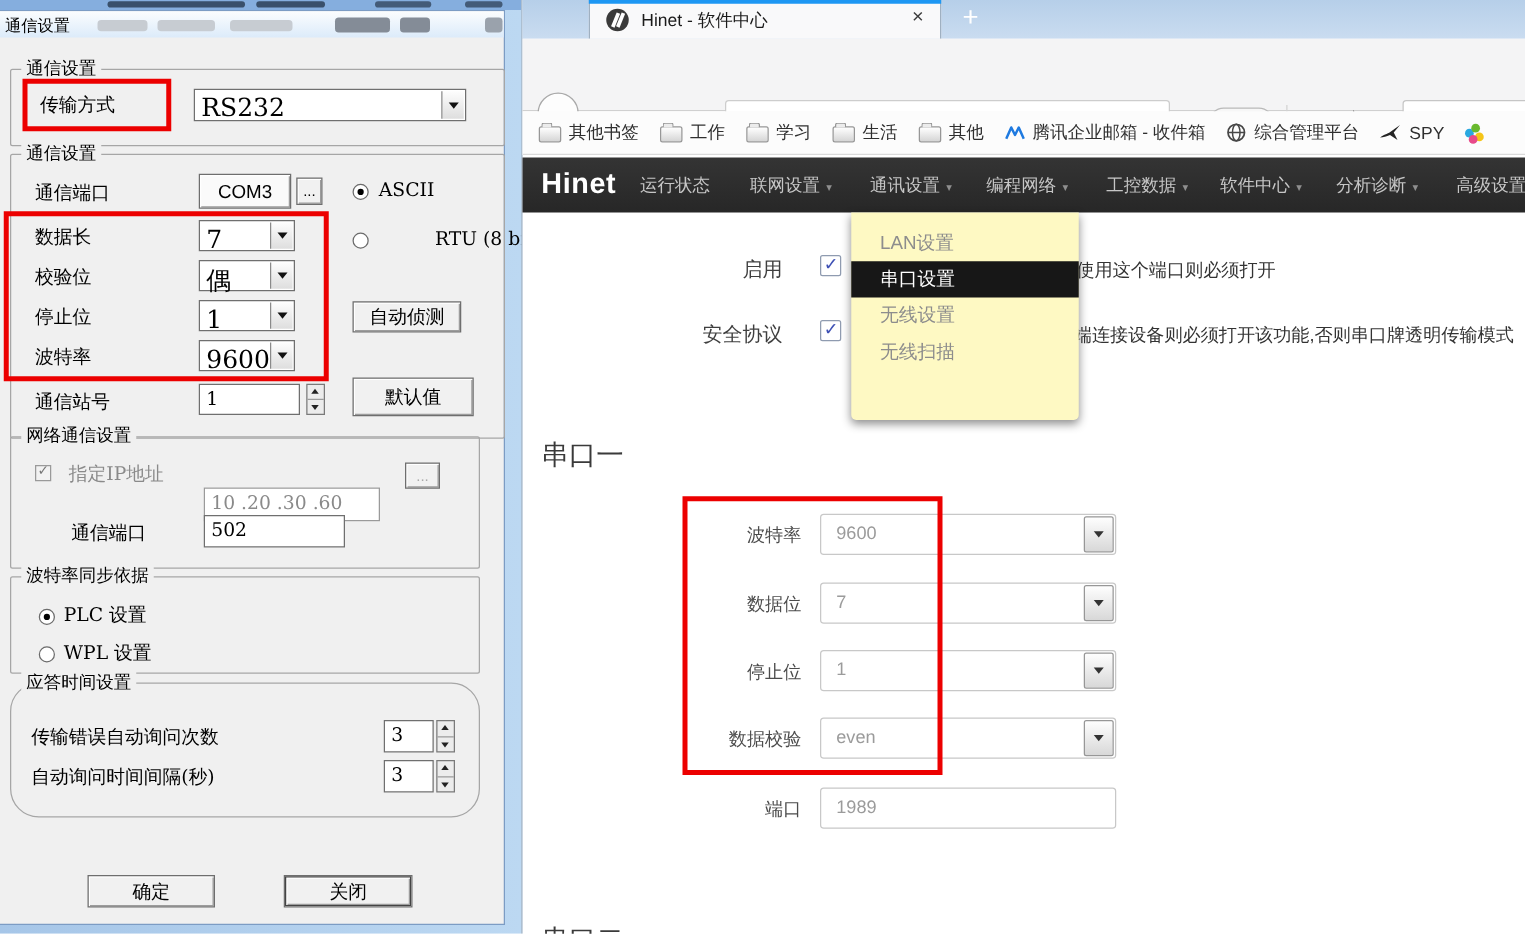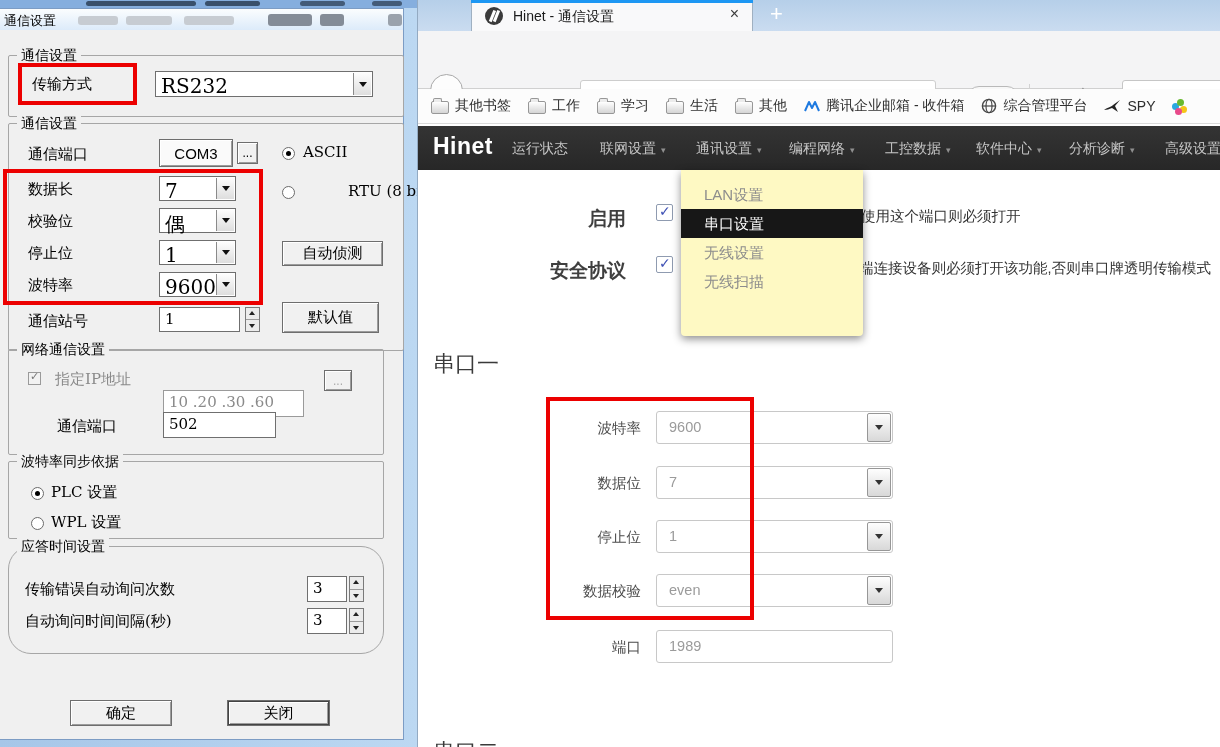--- a/index.html
+++ b/index.html
@@ -108,21 +108,21 @@
   .brand{position:absolute;left:15px;top:7px;font-size:23px;font-weight:bold;color:#fff;
          letter-spacing:.5px;}
   .nv{position:absolute;top:14px;font-size:14px;color:#c6c6c6;white-space:nowrap;
       display:flex;align-items:center;gap:5px;}
   .caret{font-size:9px;color:#8f8f8f;margin-top:2px;}
   .dropdown{position:absolute;left:263px;top:170px;width:182px;height:166px;background:#fef9c3;
             border-radius:0 0 4px 4px;box-shadow:0 3px 8px rgba(0,0,0,.45);z-index:30;
             padding-top:10px;box-sizing:border-box;}
   .drop-item{height:29px;line-height:29px;padding-left:23px;font-size:15px;color:#8d8d8d;}
   .drop-item.active{background:#171717;color:#ffffff;}
-  .plabel{position:absolute;font-size:19px;color:#3f3f3f;text-align:right;white-space:nowrap;font-weight:bold;}
+  .plabel{position:absolute;font-size:16px;color:#3f3f3f;text-align:right;white-space:nowrap;}
   .wcheck{position:absolute;width:17px;height:17px;background:#fff;border:1px solid #8f9bb0;
           border-radius:2px;box-sizing:border-box;}
   .wcheck::after{content:"✓";position:absolute;left:2px;top:-2px;font-size:14px;
           font-weight:bold;color:#3f51b5;}
   .pnote{position:absolute;font-size:14.5px;color:#333;white-space:nowrap;}
   .sect{position:absolute;font-size:22px;color:#3a3a3a;}
   .flabel{position:absolute;width:120px;text-align:right;font-size:14.5px;color:#4c4c4c;white-space:nowrap;}
   .wfield{position:absolute;left:238px;width:237px;height:33px;background:#fff;
           border:1px solid #c8c8c8;border-radius:3px;box-sizing:border-box;}
   .wval{position:absolute;left:12px;top:7px;font-size:14.5px;color:#9b9b9b;}
@@ -195,21 +195,21 @@
       <div class="combo" style="left:159px;top:231px;width:77px;height:25px;">
         <span class="cv">1</span>
         <span class="arrow-btn"></span>
       </div>
       <span class="dlbl" style="left:28px;top:267px;">波特率</span>
       <div class="combo" style="left:159px;top:263px;width:77px;height:25px;">
         <span class="cv">9600</span>
         <span class="arrow-btn"></span>
       </div>
 
-      <button class="btn3d" style="left:282px;top:232px;width:101px;height:25px;">
+      <button class="btn3d" style="left:282px;top:232px;width:87px;height:25px;">
         <span>自动侦测</span>
       </button>
       <button class="btn3d" style="left:282px;top:293px;width:97px;height:31px;">
         <span>默认值</span>
       </button>
 
       <span class="dlbl" style="left:28px;top:303px;">通信站号</span>
       <div class="xedit" style="left:159px;top:298px;width:81px;height:25px;">
         <span>1</span>
       </div>
@@ -272,21 +272,21 @@
       <div class="redbox" style="left:18px;top:54px;width:111px;height:34px;"></div>
       <div class="redbox" style="left:3px;top:160px;width:252px;height:128px;"></div>
     </div>
   </div>
 
   <div id="browser">
 
     <div class="tabbar">
       <div class="tab">
         <span class="favicon"></span>
-        <span class="tab-title">Hinet - 通信设置</span>
+        <span class="tab-title">Hinet - 软件中心</span>
         <span class="tab-close">×</span>
       </div>
       <span class="newtab">+</span>
     </div>
 
     <div class="toolbar">
       <span class="backcirc">←</span>
       <span class="tool-ic" style="left:56px;top:56px;font-size:19px;color:#b9b9b9;">→</span>
       <span class="tool-ic" style="left:94px;top:56px;font-size:18px;">↻</span>
       <span class="tool-ic" style="left:128px;top:54px;font-size:21px;">⌂</span>

